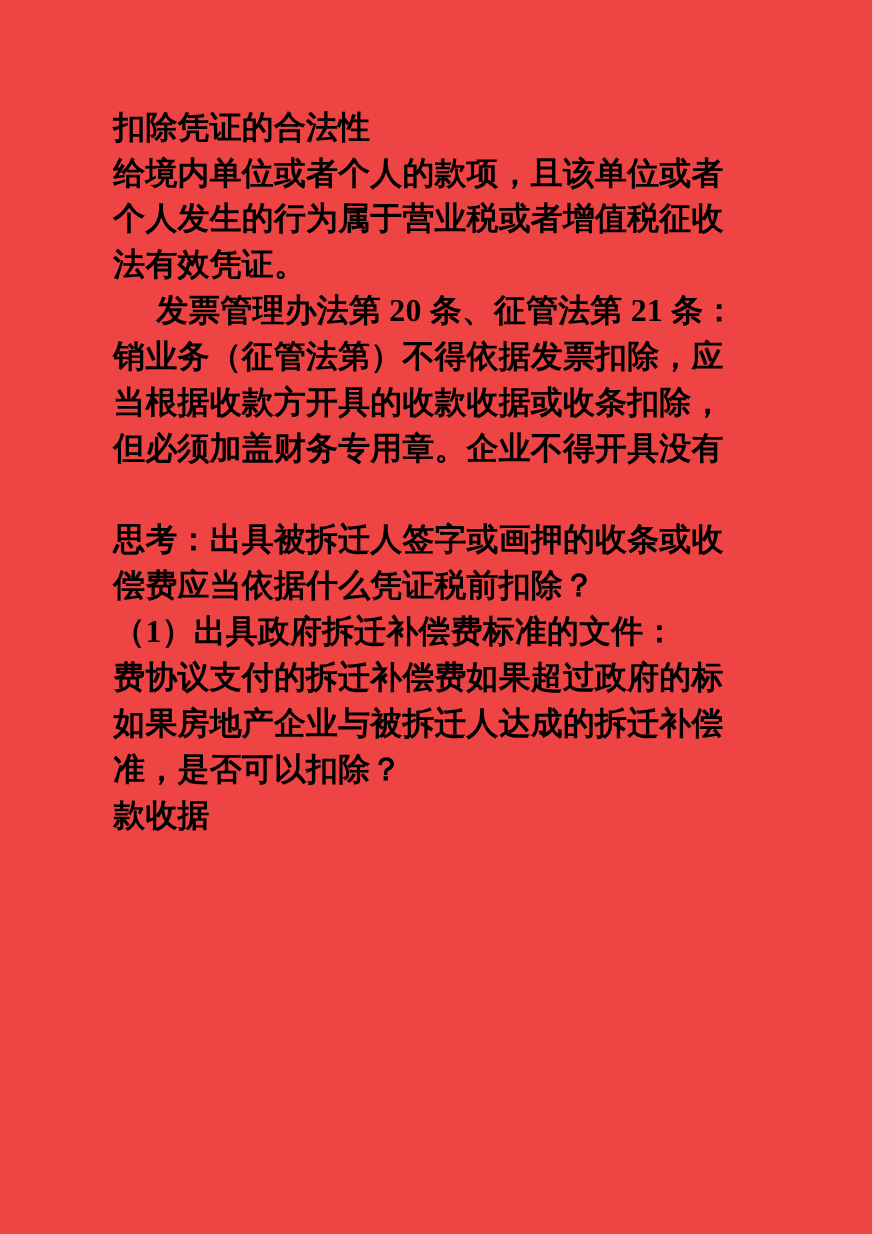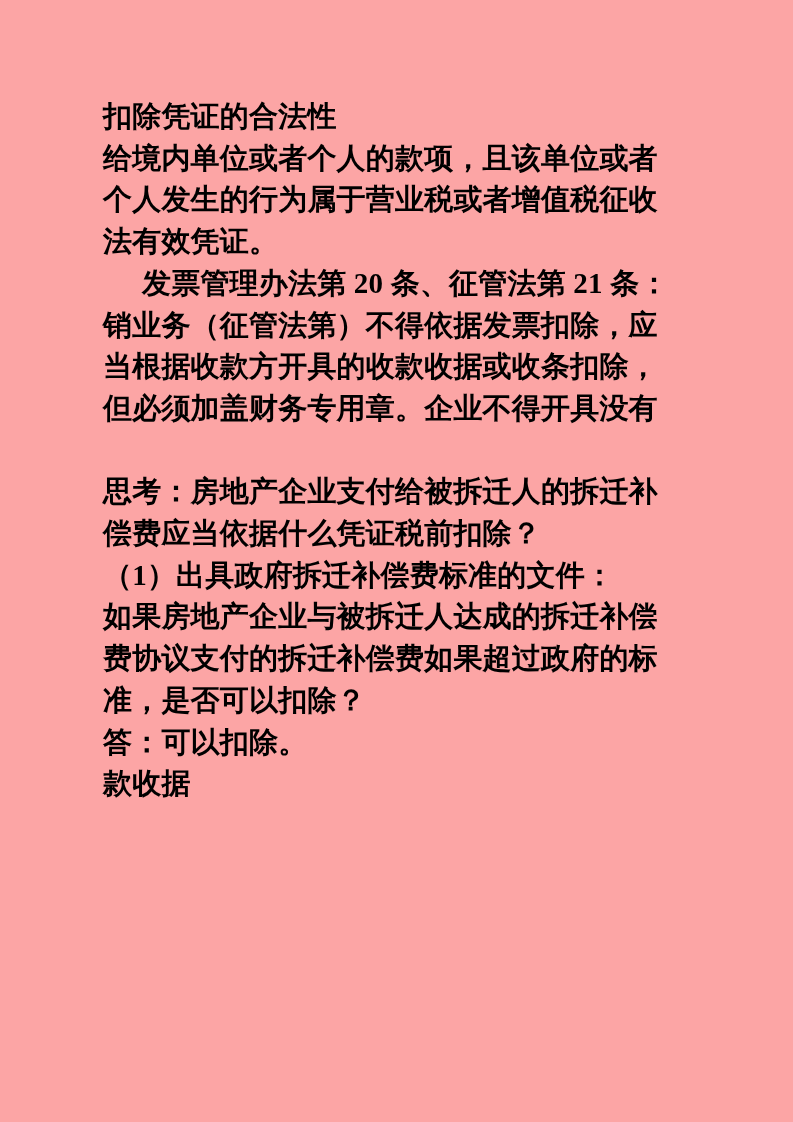--- a/index.html
+++ b/index.html
@@ -4,21 +4,21 @@
 <style>
   html, body {
     margin: 0;
     padding: 0;
     background: #ffffff;
   }
   .page {
     position: relative;
     width: 793px;
     height: 1122px;
-    background: #fca5a5;
+    background: #ef4444;
     overflow: hidden;
   }
   .text-block {
     position: absolute;
     left: 103px;
     top: 96px;
     width: 585px;
     font-family: "Liberation Serif", "DejaVu Serif", serif;
     font-weight: 700;
     font-size: 29px;
@@ -41,22 +41,21 @@
   <div class="text-block">
     <div class="line">扣除凭证的合法性</div>
     <div class="line">给境内单位或者个人的款项，且该单位或者</div>
     <div class="line">个人发生的行为属于营业税或者增值税征收</div>
     <div class="line">法有效凭证。</div>
     <div class="line indent-1">发票管理办法第 20 条、征管法第 21 条：</div>
     <div class="line">销业务（征管法第）不得依据发票扣除，应</div>
     <div class="line">当根据收款方开具的收款收据或收条扣除，</div>
     <div class="line">但必须加盖财务专用章。企业不得开具没有</div>
     <div class="line"></div>
-    <div class="line">思考：房地产企业支付给被拆迁人的拆迁补</div>
+    <div class="line">思考：出具被拆迁人签字或画押的收条或收</div>
     <div class="line">偿费应当依据什么凭证税前扣除？</div>
     <div class="line">（1）出具政府拆迁补偿费标准的文件：</div>
+    <div class="line">费协议支付的拆迁补偿费如果超过政府的标</div>
     <div class="line">如果房地产企业与被拆迁人达成的拆迁补偿</div>
-    <div class="line">费协议支付的拆迁补偿费如果超过政府的标</div>
     <div class="line">准，是否可以扣除？</div>
-    <div class="line">答：可以扣除。</div>
     <div class="line">款收据</div>
   </div>
 </div>
 
 </body></html>

